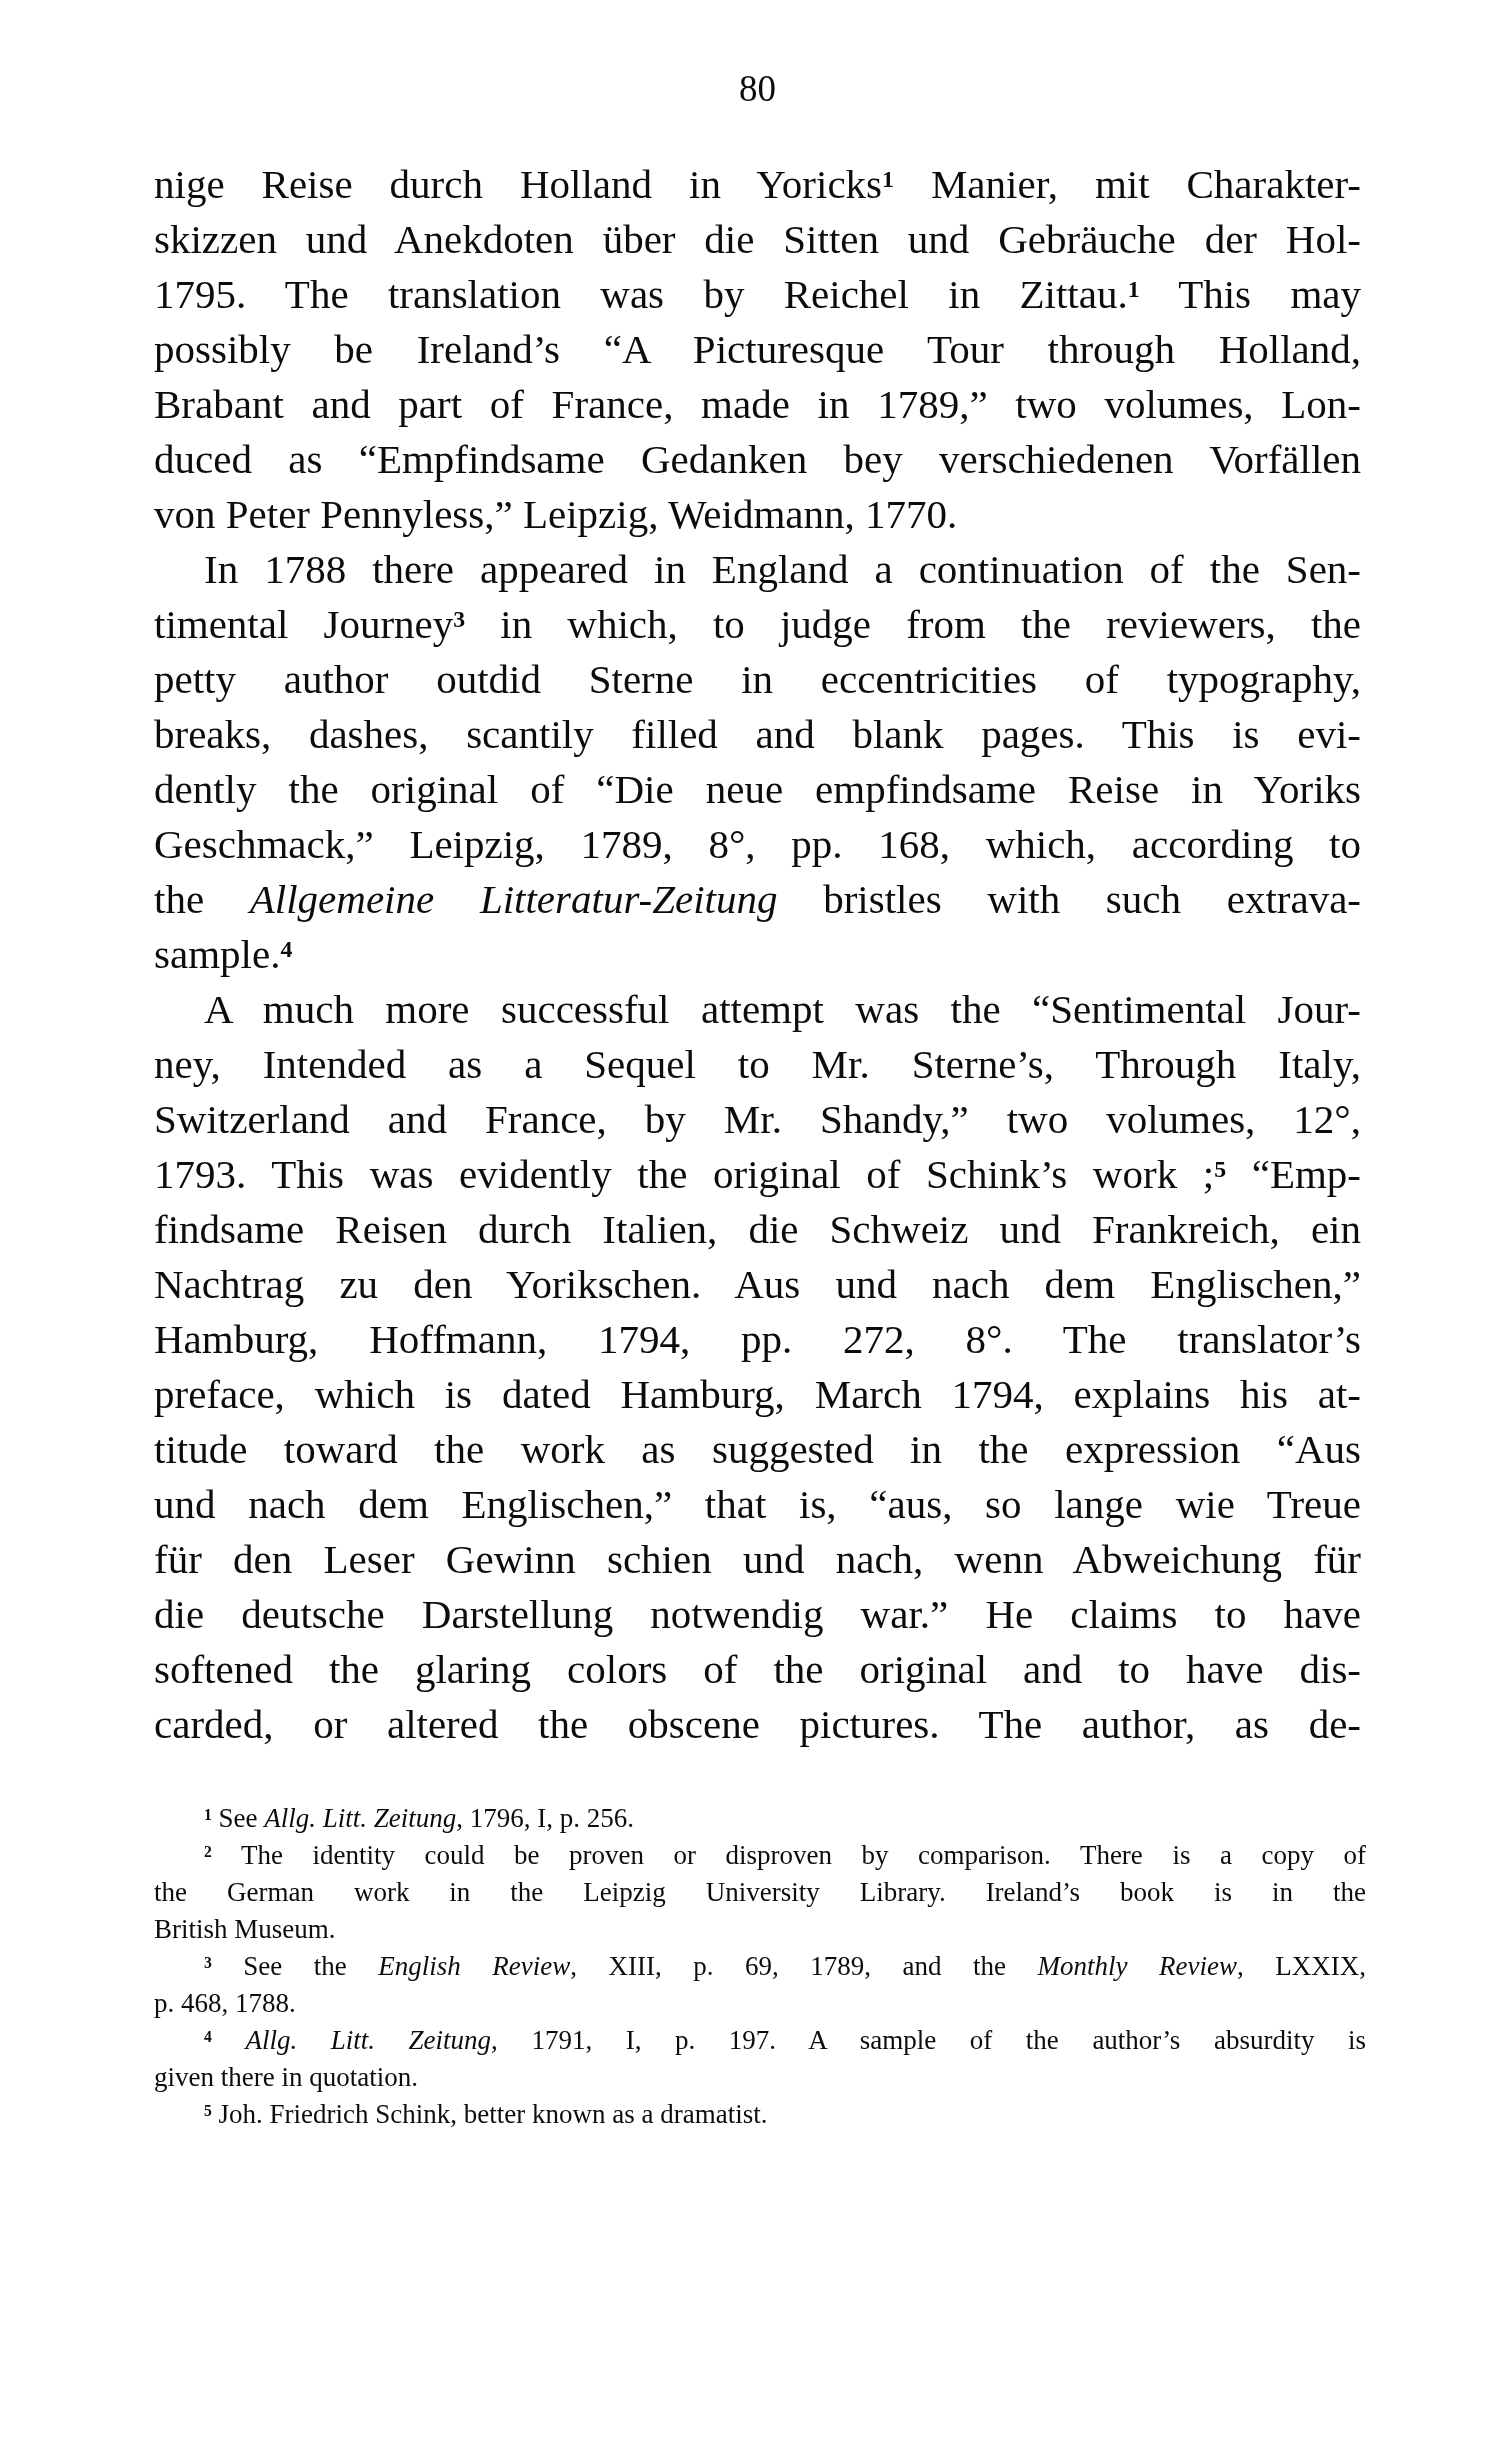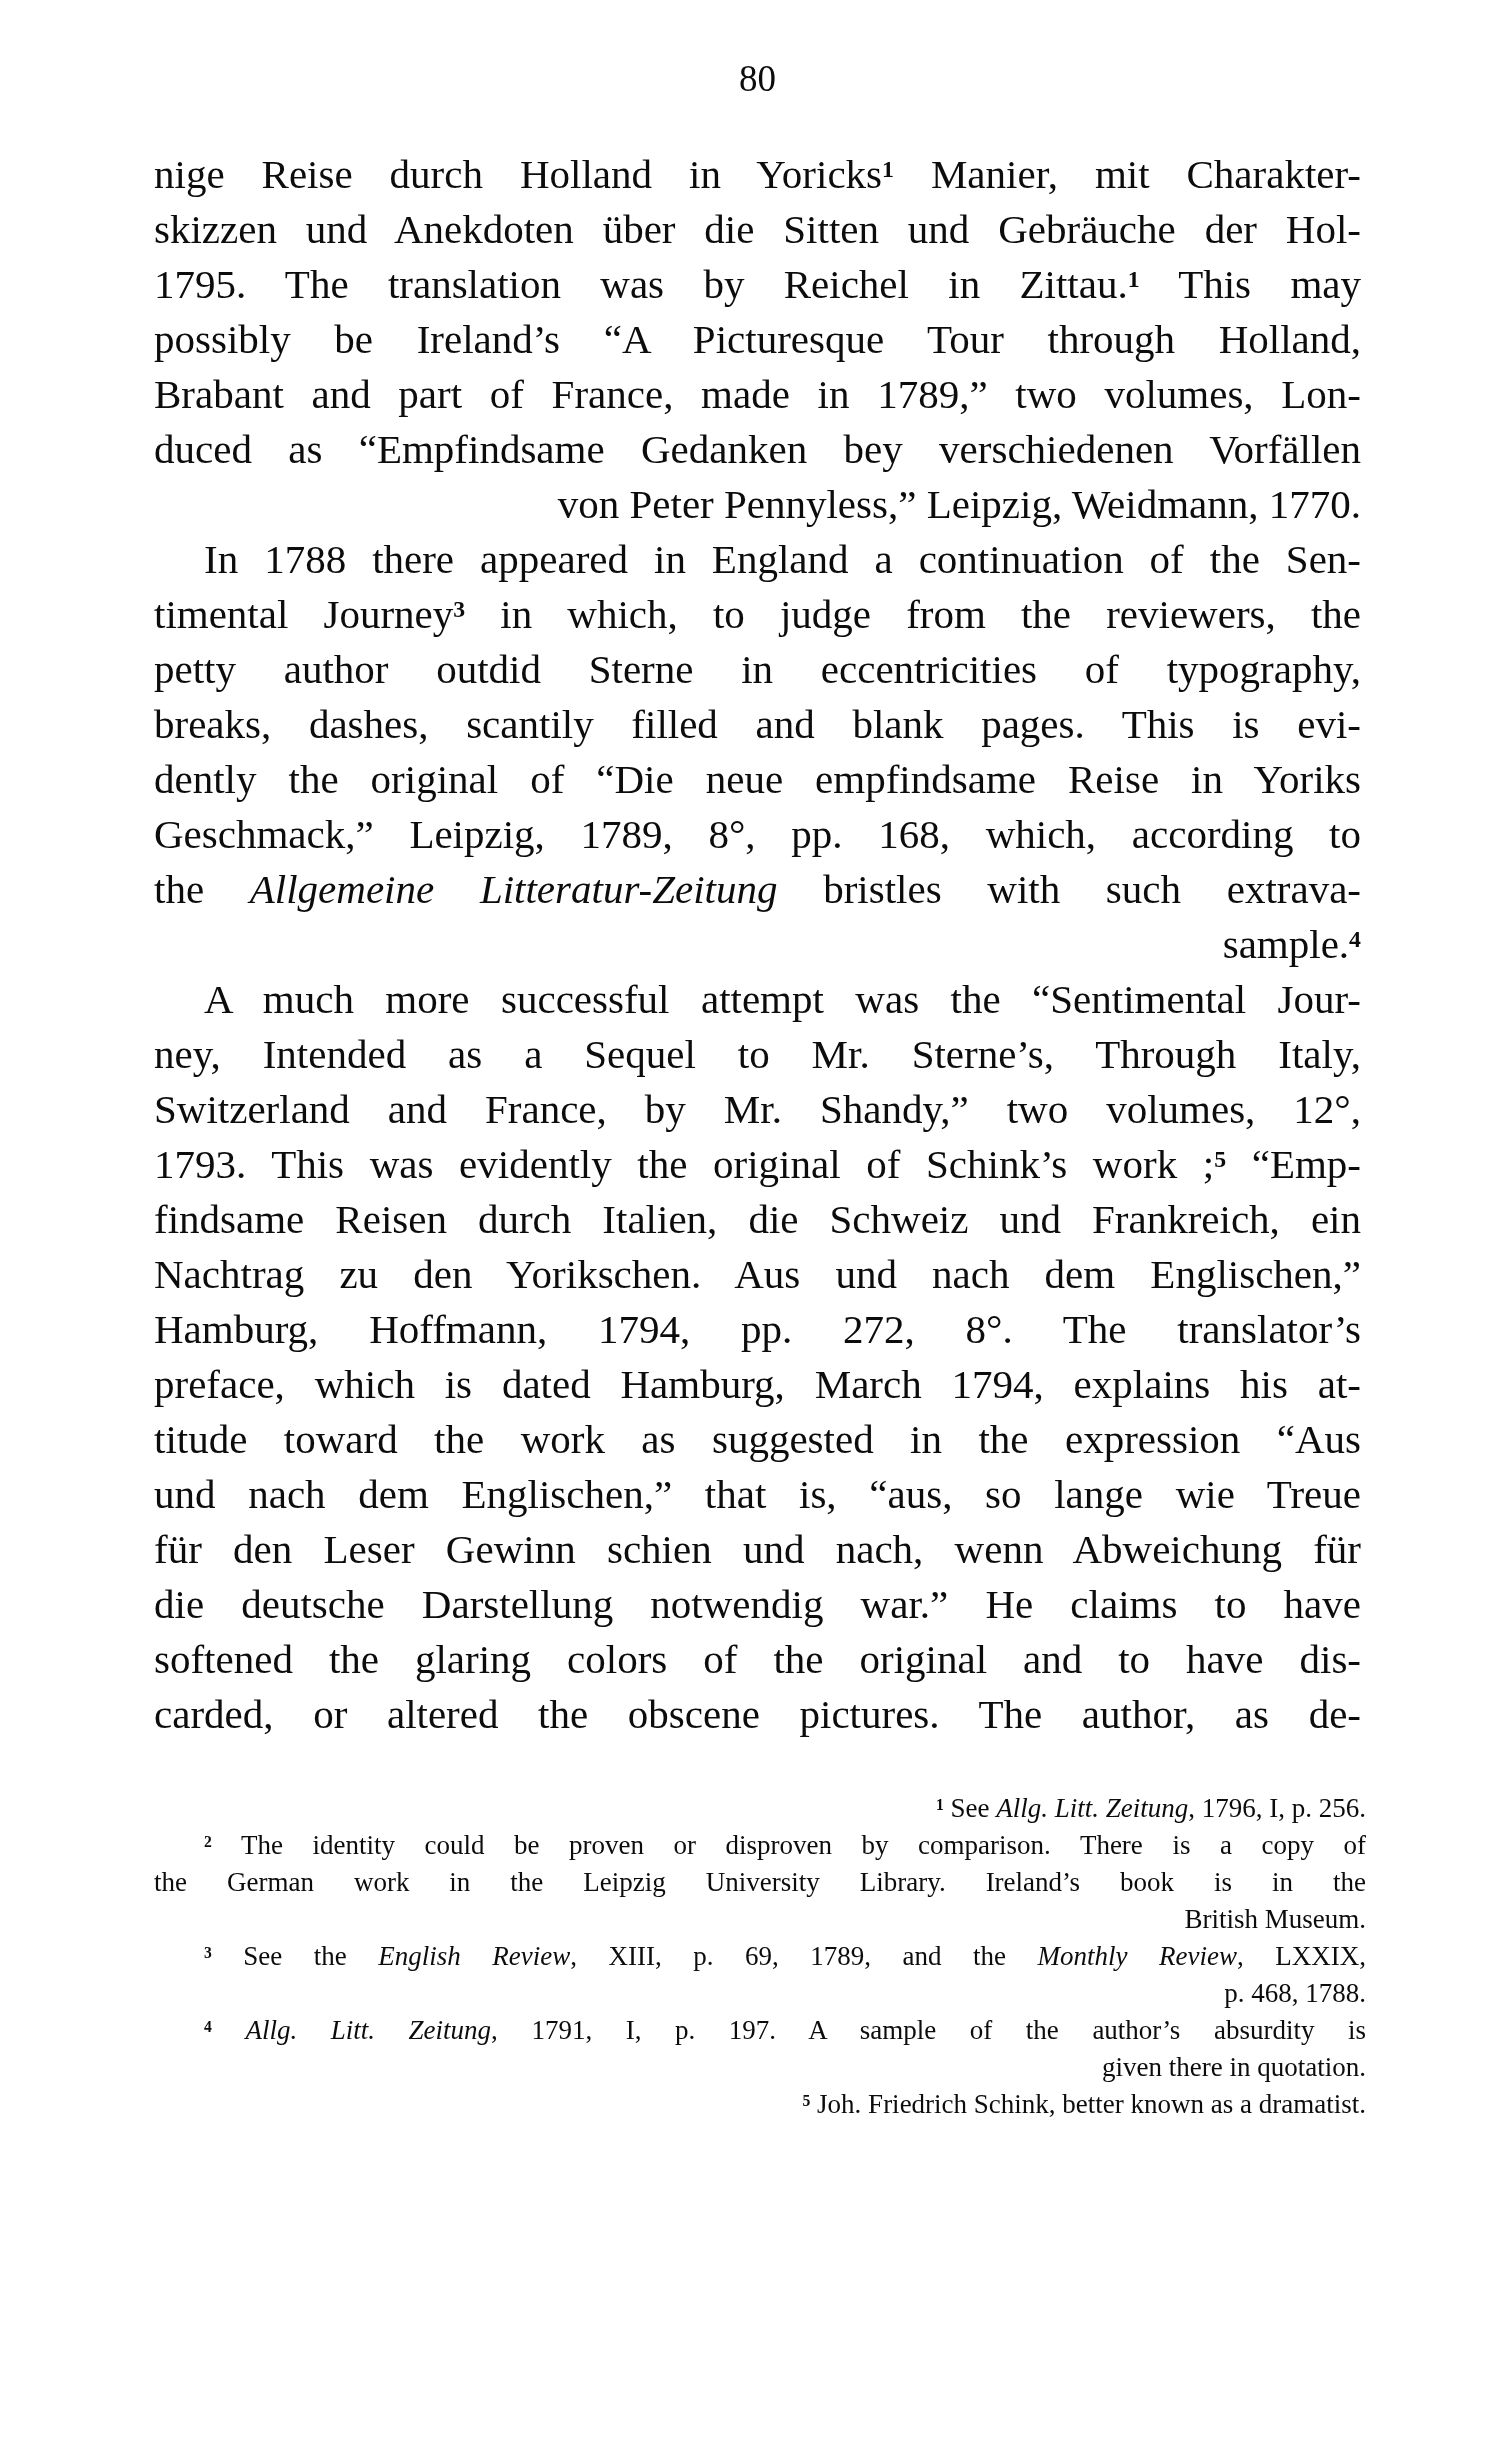--- a/index.html
+++ b/index.html
@@ -17,34 +17,35 @@
     font-family: "Liberation Serif", "DejaVu Serif", serif;
     overflow: hidden;
   }
   .pagenum {
     margin-left: 154px;
     width: 1207px;
     padding-top: 60px;
     text-align: center;
     font-size: 37px;
     line-height: 37px;
+    margin-top: 10px;
   }
   .main {
     margin: 50px 0 16px 154px;
     width: 1207px;
     font-size: 41px;
     line-height: 55px;
   }
   .fnotes {
     margin: 48px 0 0 154px;
     width: 1212px;
     font-size: 27px;
     line-height: 37px;
   }
-  .line { text-align: right; }
+  .line { text-align: left; }
   .line.just { text-align: justify; text-align-last: justify; }
   .line.indent { text-indent: 50px; }
   .it { font-style: italic; }
   sup.fnref {
     font-size: 0.58em;
     font-weight: bold;
     line-height: 0;
     vertical-align: baseline;
     position: relative;
     top: -0.45em;

